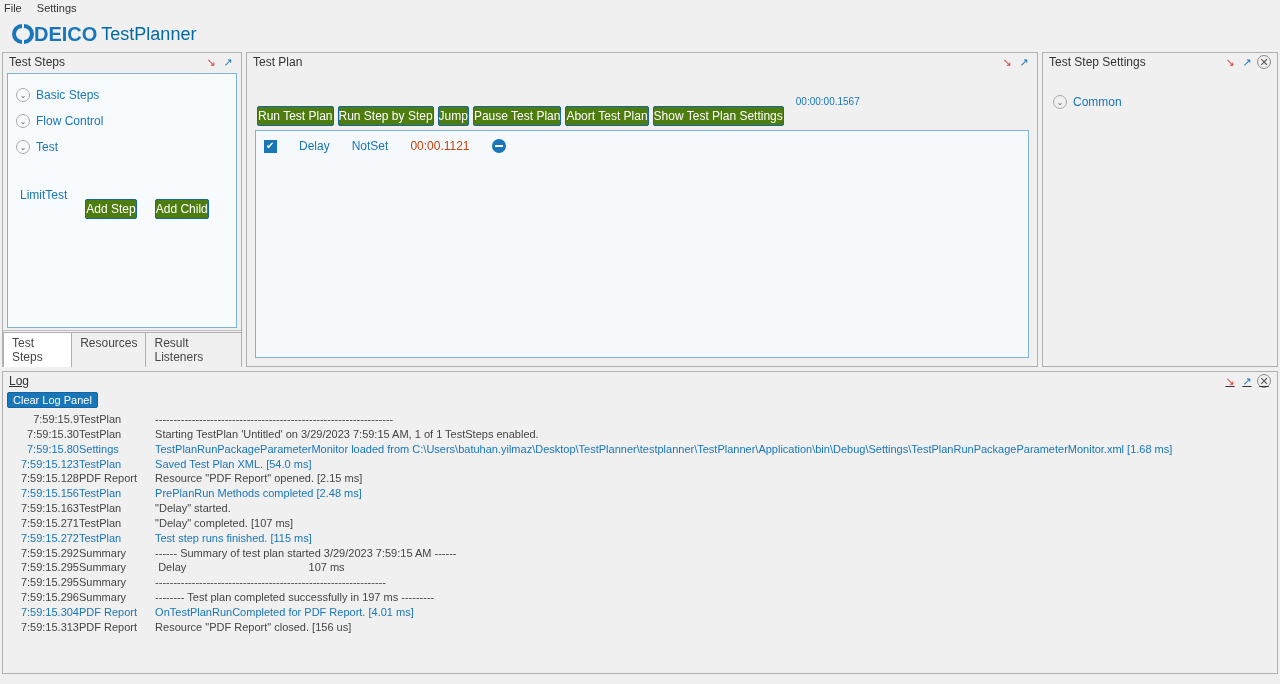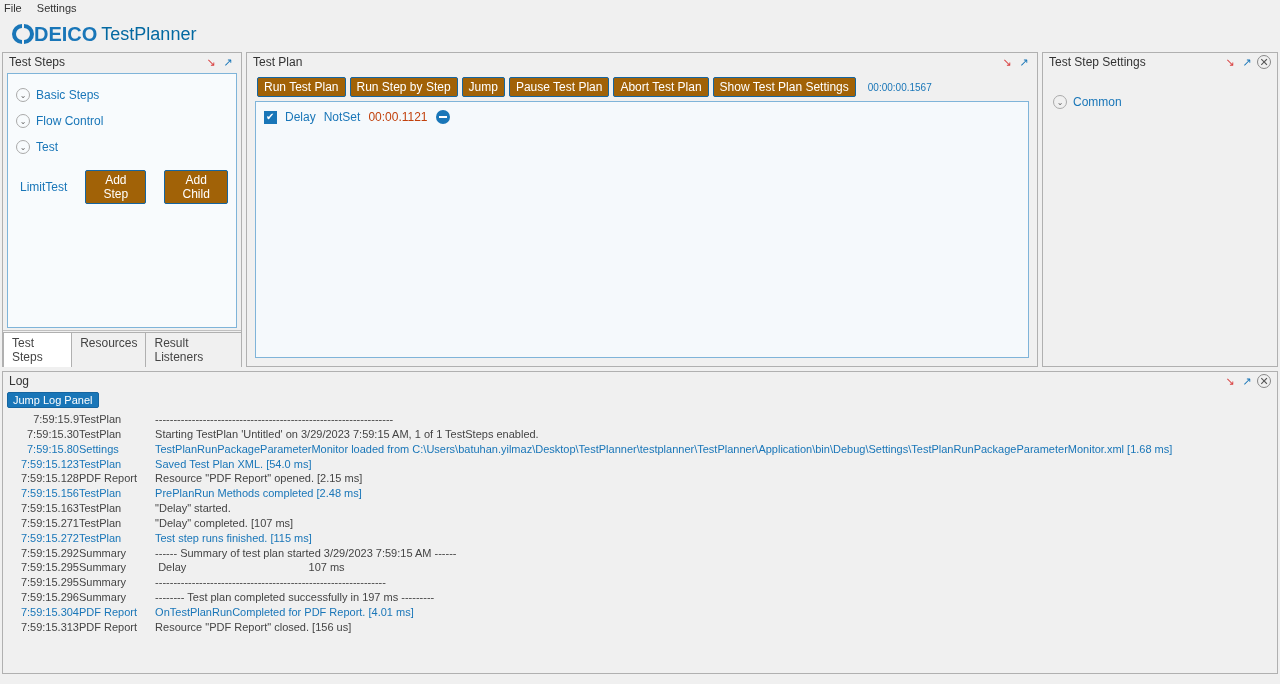--- a/index.html
+++ b/index.html
@@ -123,27 +123,28 @@
   }
   .limit-row {
     display: flex;
     align-items: center;
     gap: 18px;
     padding: 4px 2px 2px 6px;
     margin-top: 6px;
   }
   .limit-label { color: #1976b8; }
   .btn-blue {
-    background: #a16207;
+    background: #4d7c0f;
     color: #fff;
     border: 1px solid #1565a0;
     border-radius: 2px;
-    padding: 2px 6px;
+    padding: 2px 0;
     font-size: 12px;
     cursor: pointer;
+    margin-top: 29px;
   }
   .tabstrip {
     display: flex;
     border-top: 1px solid #c0c0c0;
     margin-top: auto;
   }
   .tab {
     padding: 3px 8px;
     border: 1px solid #b0b0b0;
     border-bottom: none;
@@ -175,21 +176,21 @@
   .plan-body {
     border: 1px solid #7fb4d9;
     background: #f5f9fc;
     margin: 0 8px 8px 8px;
     flex: 1;
     padding: 4px 6px;
   }
   .step-row {
     display: flex;
     align-items: center;
-    gap: 8px;
+    gap: 22px;
     padding: 4px 2px;
     color: #1976b8;
   }
   .step-check {
     appearance: none;
     width: 13px; height: 13px;
     border: 1px solid #1976b8;
     background: #1976b8;
     position: relative;
   }
@@ -249,20 +250,21 @@
   
   .log-panel {
     grid-column: 1 / span 3;
     grid-row: 2;
   }
   .log-header-row {
     display: flex;
     justify-content: space-between;
     align-items: flex-end;
     padding: 2px 6px;
+    text-decoration: underline;
   }
   .clear-log {
     background: #1976b8;
     color: #fff;
     border: 1px solid #1565a0;
     border-radius: 2px;
     padding: 1px 5px;
     font-size: 11px;
     margin: 2px 4px;
     cursor: pointer;
@@ -389,21 +391,21 @@
 
   <div class="panel log-panel">
     <div class="log-header-row">
       <span>Log</span>
       <div class="panel-header-icons">
         <span class="icon-btn pin-icon">↘</span>
         <span class="icon-btn arrow-icon">↗</span>
         <span class="icon-btn circle-icon">✕</span>
       </div>
     </div>
-    <button class="clear-log">Jump Log Panel</button>
+    <button class="clear-log">Clear Log Panel</button>
     <div class="log-lines">
         <div class="log-line"><span class="time">7:59:15.9</span><span class="src">TestPlan</span><span class="msg">  -----------------------------------------------------------------</span></div>
         <div class="log-line"><span class="time">7:59:15.30</span><span class="src">TestPlan</span><span class="msg">  Starting TestPlan 'Untitled' on 3/29/2023 7:59:15 AM, 1 of 1 TestSteps enabled.</span></div>
         <div class="log-line blue"><span class="time">7:59:15.80</span><span class="src">Settings</span><span class="msg">  TestPlanRunPackageParameterMonitor loaded from C:\Users\batuhan.yilmaz\Desktop\TestPlanner\testplanner\TestPlanner\Application\bin\Debug\Settings\TestPlanRunPackageParameterMonitor.xml [1.68 ms]</span></div>
         <div class="log-line blue"><span class="time">7:59:15.123</span><span class="src">TestPlan</span><span class="msg">  Saved Test Plan XML. [54.0 ms]</span></div>
         <div class="log-line"><span class="time">7:59:15.128</span><span class="src">PDF Report</span><span class="msg">  Resource "PDF Report" opened. [2.15 ms]</span></div>
         <div class="log-line blue"><span class="time">7:59:15.156</span><span class="src">TestPlan</span><span class="msg">  PrePlanRun Methods completed [2.48 ms]</span></div>
         <div class="log-line"><span class="time">7:59:15.163</span><span class="src">TestPlan</span><span class="msg">  "Delay" started.</span></div>
         <div class="log-line"><span class="time">7:59:15.271</span><span class="src">TestPlan</span><span class="msg">  "Delay" completed. [107 ms]</span></div>
         <div class="log-line blue"><span class="time">7:59:15.272</span><span class="src">TestPlan</span><span class="msg">  Test step runs finished. [115 ms]</span></div>

